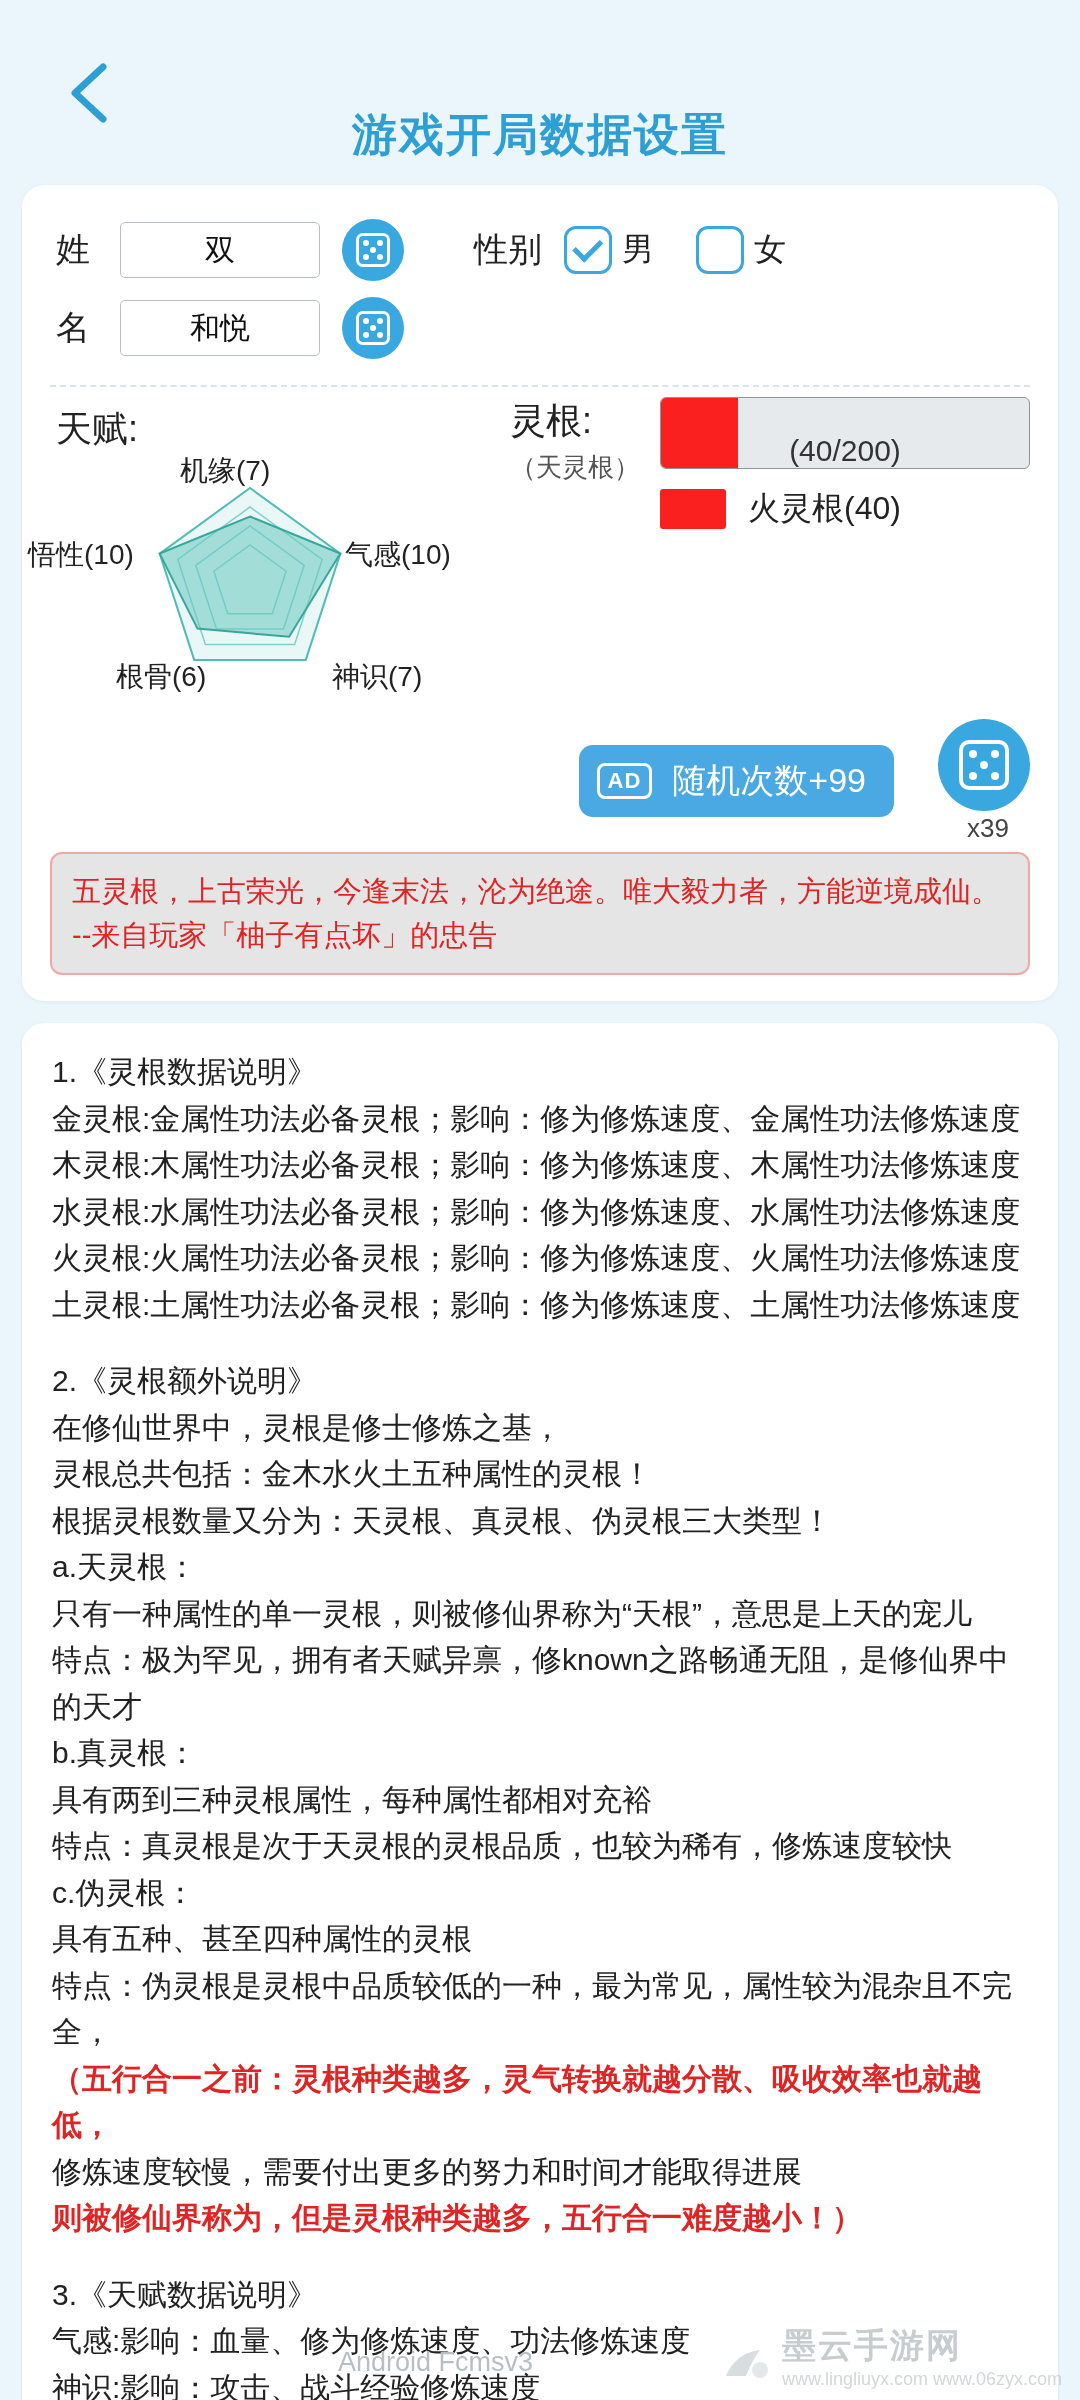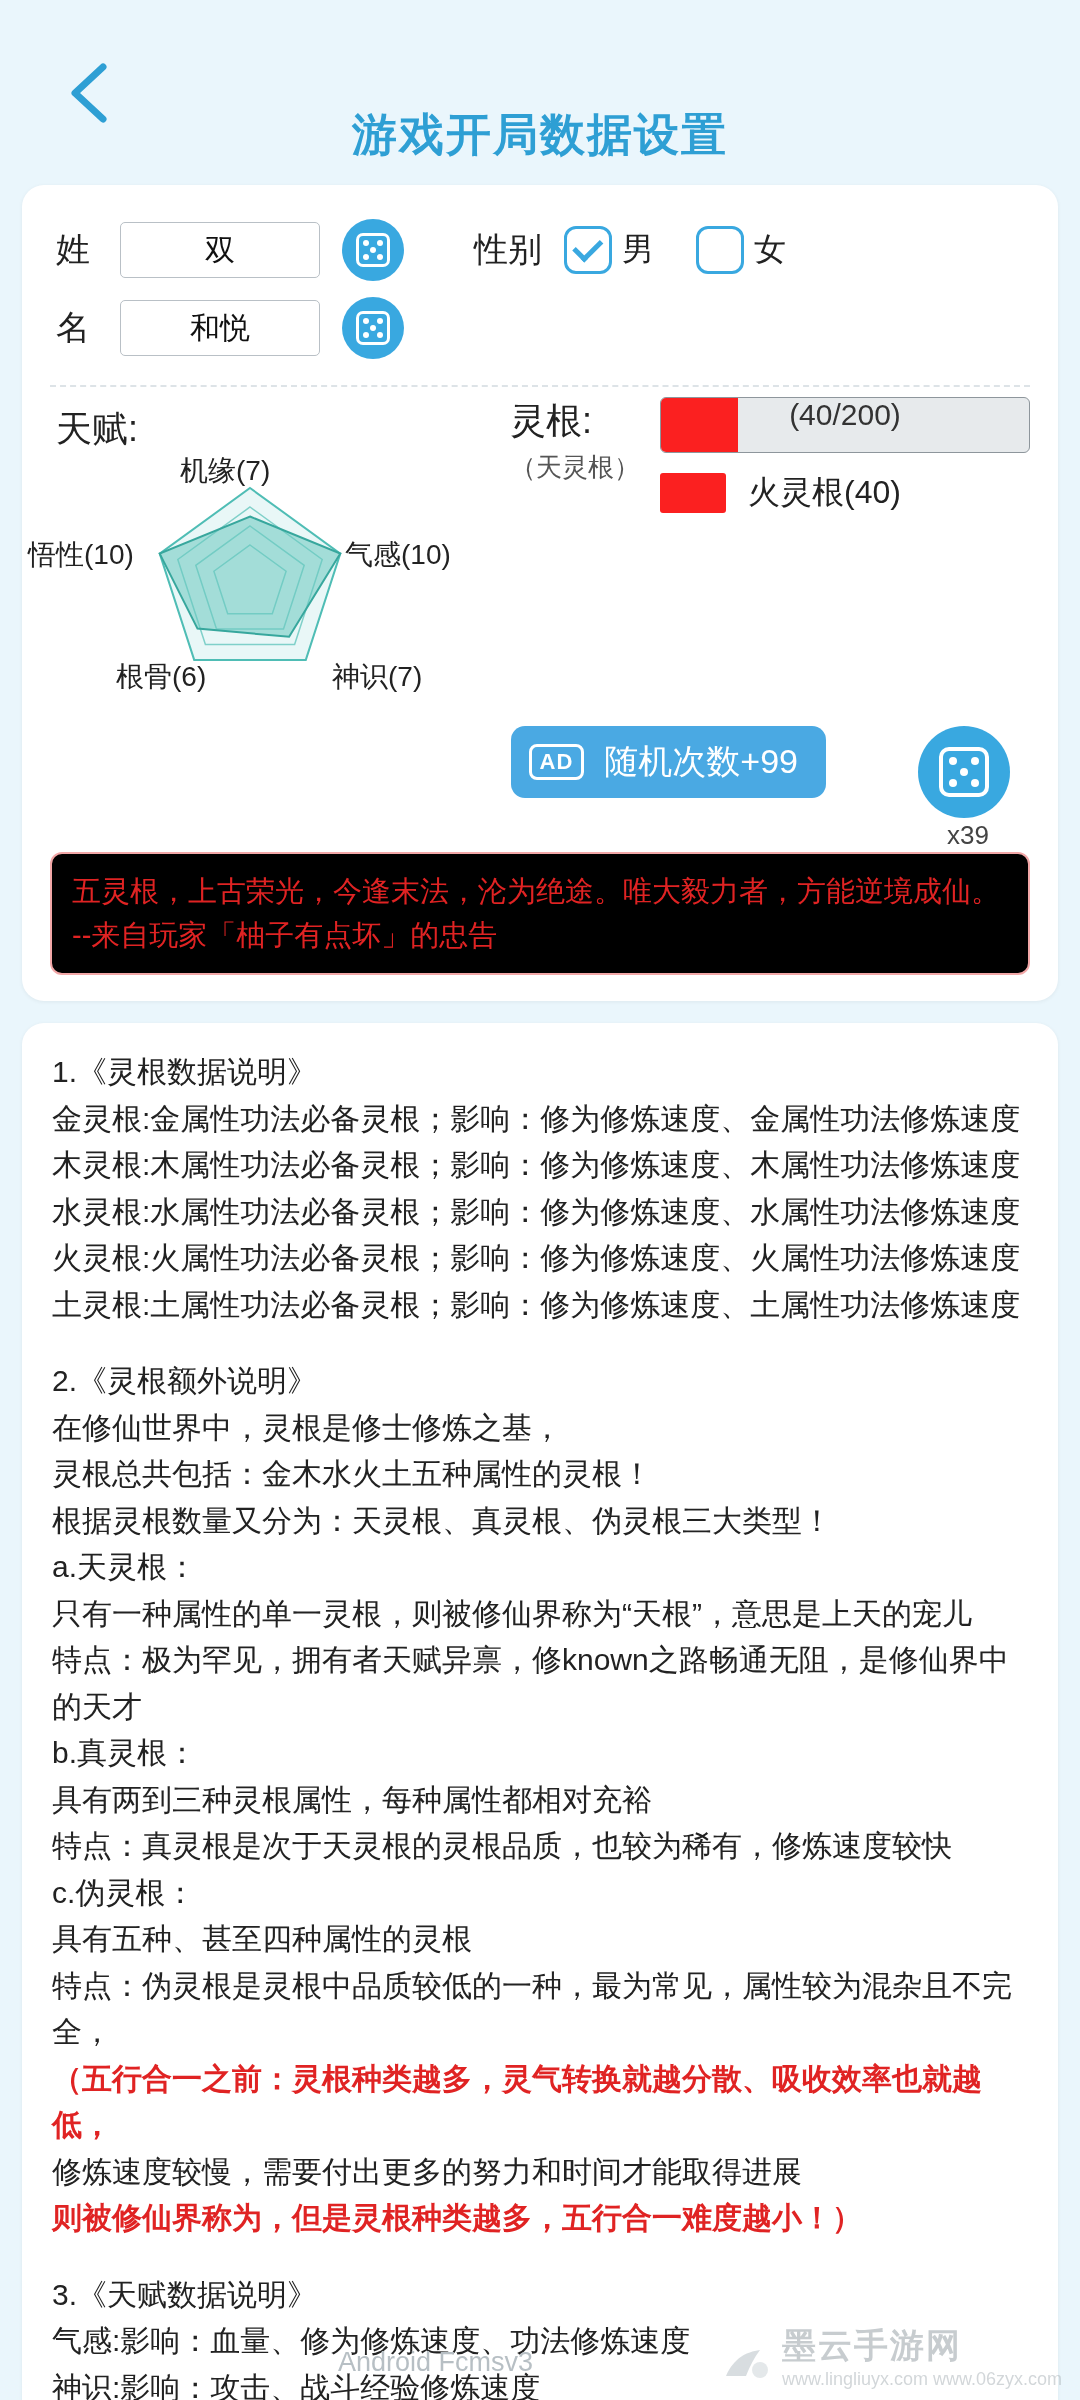--- a/index.html
+++ b/index.html
@@ -128,41 +128,41 @@
     position: absolute; font-size: 28px; color: #222; white-space: nowrap;
   }
 
   .ling-col { flex: 1; padding-left: 20px; }
   .ling-head { display: flex; align-items: flex-start; margin-left: 20px; }
   .ling-title-box { width: 150px; }
   .ling-title { font-size: 36px; color: #222; }
   .ling-sub { font-size: 26px; color: #555; margin-top: 4px; }
   .ling-bar-wrap { flex: 1; }
   .ling-bar {
-    height: 56px;
+    height: 72px;
     border: 1px solid #8e969c;
     border-radius: 6px;
     background: #e7eaec;
-    display: flex; align-items: flex-start;
+    display: flex; align-items: flex-end;
     position: relative;
     overflow: hidden;
   }
   .ling-bar-fill { height: 100%; background: #fb2020; }
   .ling-bar-text {
     position: absolute; left: 0; right: 0; text-align: center;
     font-size: 30px; color: #333;
   }
   .ling-legend { display: flex; align-items: center; margin-top: 18px; }
   .legend-swatch { width: 66px; height: 40px; background: #fb2020; border-radius: 3px; }
   .legend-text { font-size: 32px; color: #222; margin-left: 22px; }
 
   
   .ad-row {
-    display: flex; justify-content: flex-end;
-    padding: 0 40px; margin-top: 18px; position: relative; height: 110px; gap: 48px;
+    display: flex; align-items: center; justify-content: flex-end;
+    padding: 0 20px; margin-top: 18px; position: relative; height: 110px;
   }
   .ad-btn {
     background: #4aa9e3;
     border-radius: 14px;
     height: 72px;
     display: flex; align-items: center;
     padding: 0 28px 0 18px;
     cursor: pointer;
     margin-right: 44px;
   }
@@ -190,21 +190,21 @@
   .dice-count {
     text-align: center; font-size: 26px; color: #444; margin-top: 2px;
   }
 
   
   .tip-box {
     margin: 16px 28px 0 28px;
     border: 2px solid #f2a7a7;
     border-radius: 12px;
     padding: 16px 20px;
-    background: #000000;
+    background: #e5e5e5;
   }
   .tip-line { font-size: 29px; color: #e02323; line-height: 1.5; }
 
   
   .card-info { padding: 26px 30px 30px 30px; }
   .info-line { font-size: 30px; color: #222; line-height: 1.55; white-space: pre-wrap; }
   .info-line.blank { height: 30px; }
   .info-line.red { color: #e02323; font-weight: bold; }
 
   

